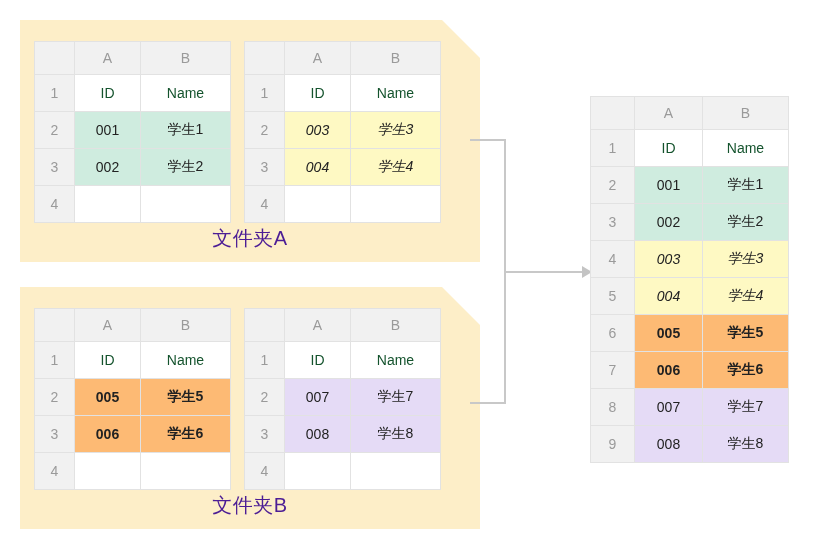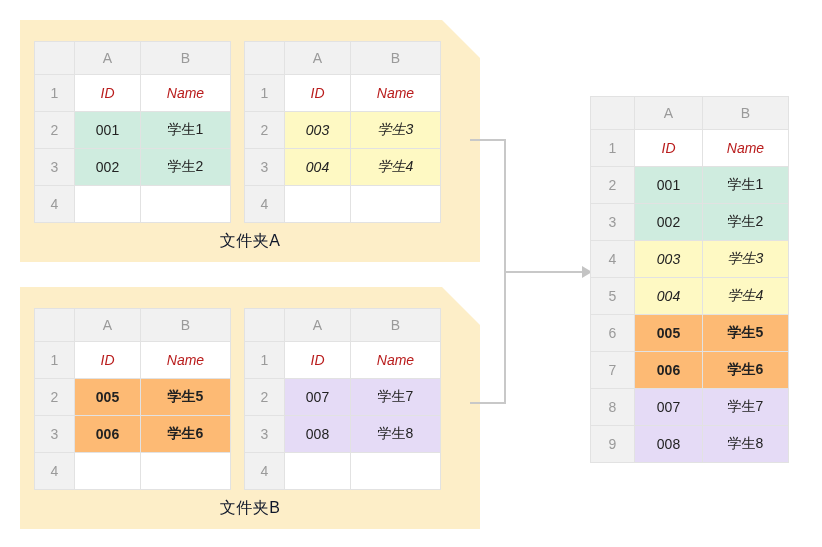--- a/index.html
+++ b/index.html
@@ -34,22 +34,22 @@
     width: 460px;
     height: 242px;
     clip-path: polygon(0 0, 422px 0, 460px 38px, 460px 242px, 0 242px);
   }
   .folder-label {
     position: absolute;
     left: 0;
     right: 0;
     bottom: 10px;
     text-align: center;
-    font-size: 16px;
-    color: #0f172a;
+    font-size: 20px;
+    color: #4c1d95;
     letter-spacing: 0.5px;
   }
 
   
   .sheet {
     position: absolute;
     border-collapse: collapse;
     background: #ffffff;
     table-layout: fixed;
     font-size: 14px;
@@ -70,22 +70,21 @@
     font-size: 14px;
     height: 32px;
   }
   .sheet .row-head {
     background: #f1f1f1;
     color: #9a9a9a;
     font-size: 14px;
   }
   .sheet .hdr {
     background: #ffffff;
-    color: #b91c1c;
-    font-style: italic;
+    color: #14532d;
   }
   .sheet .empty-row td { background: #ffffff; }
   .sheet .empty-row .row-head { background: #f1f1f1; }
 
   
   .tint-mint td.data   { background: #cfecdf; margin-left: 12px; }
   .tint-olive td.data  { background: #fef9c3; font-style: italic; }
   .tint-blue td.data   { background: #fdba74; font-weight: bold; }
   .tint-purple td.data { background: #e5dbf6; }
 

